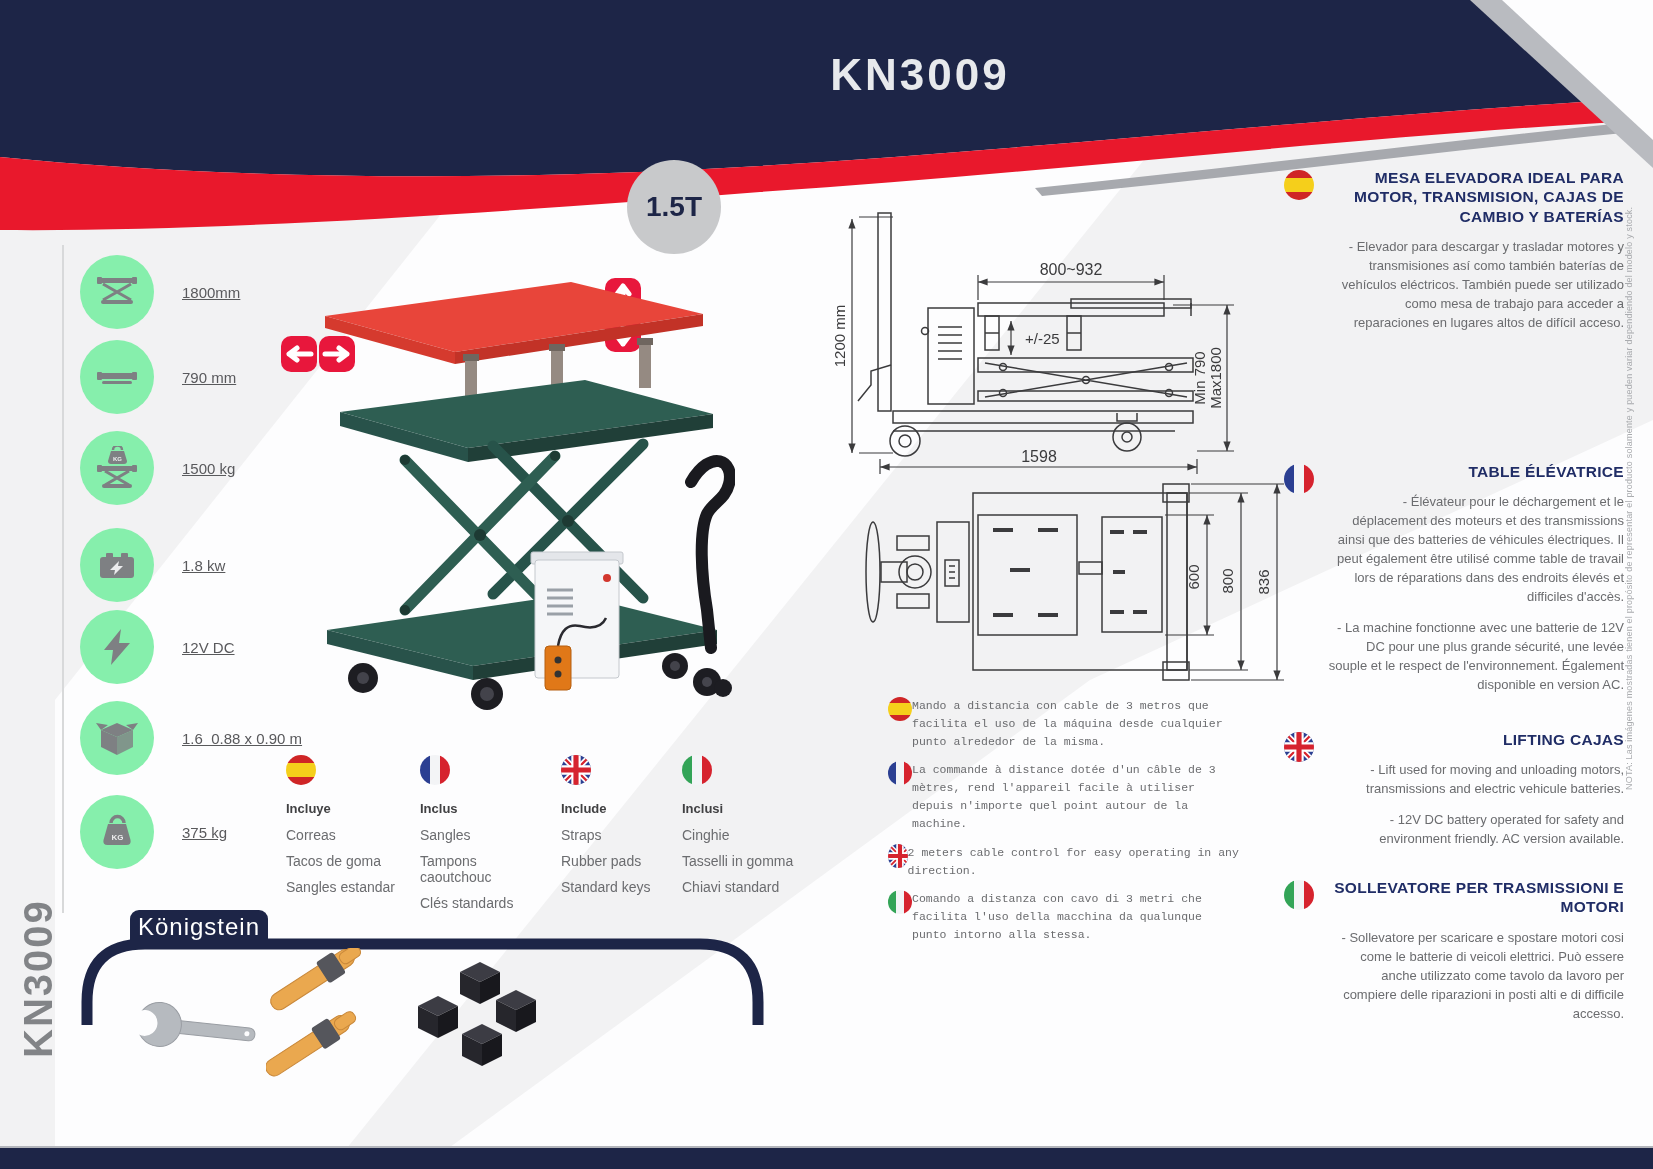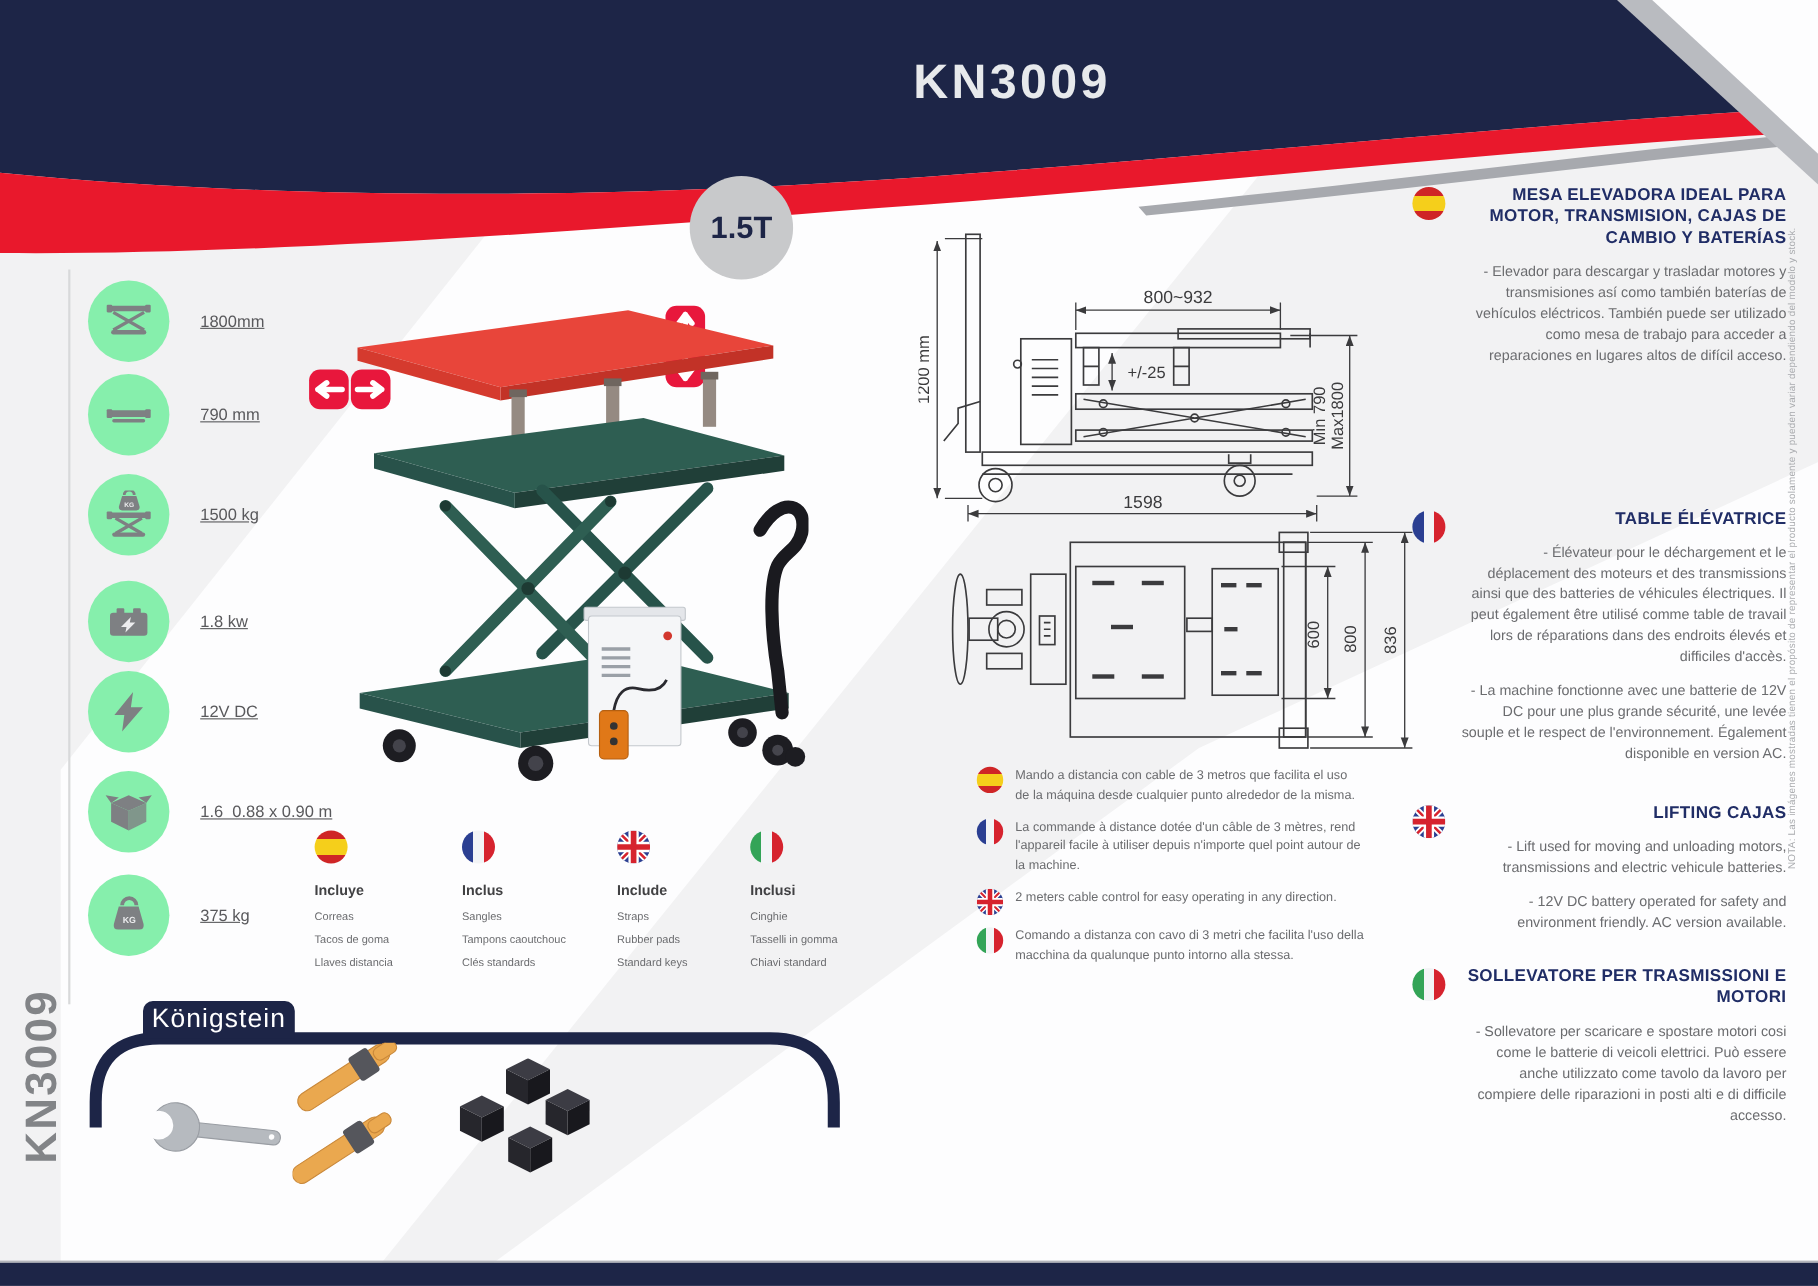--- a/index.html
+++ b/index.html
@@ -20,26 +20,26 @@
          background:#c8c9cb;display:flex;align-items:center;justify-content:center;
          font-size:28px;font-weight:bold;color:#1d2547;}
   .flag{width:30px;height:30px;border-radius:50%;flex:0 0 auto;display:inline-block;overflow:hidden;}
   .flag.sm{width:24px;height:24px;}
   .flag-es{background:linear-gradient(180deg,#cf2526 0 27%,#f5cf1b 27% 73%,#cf2526 73%);}
   .flag-fr{background:linear-gradient(90deg,#2b3f92 0 34%,#f3f4f6 34% 66%,#d6232e 66%);}
   .flag-it{background:linear-gradient(90deg,#33a457 0 34%,#f3f4f6 34% 66%,#d6232e 66%);}
   .gbwrap{border-radius:50%;overflow:hidden;line-height:0;}
   .gbwrap svg{display:block;}
   .notes{position:absolute;left:888px;top:697px;width:352px;}
-  .note{display:flex;gap:11px;margin-bottom:11px;align-items:flex-start;}
+  .note{display:flex;margin-bottom:11px;align-items:flex-start;font-family:Liberation Mono, monospace;}
   .note p{margin:0;font-size:11.5px;line-height:1.55;color:#6b6c6f;}
   .inc-col{position:absolute;top:755px;width:128px;}
   .inc-col .flag,.inc-col .gbwrap{margin-bottom:12px;}
   .inc-col h4{margin:0 0 11px 0;font-size:13px;color:#414143;font-weight:bold;}
-  .inc-col div{font-size:10px;color:#6b6c6f;margin-bottom:10px;}
+  .inc-col div{font-size:14px;color:#6b6c6f;margin-bottom:10px;}
   .section{position:absolute;left:1284px;width:340px;text-align:right;}
   .section .flagbox{position:absolute;left:0;top:2px;}
   .section .body{margin-left:43px;width:297px;}
   .section h3{margin:0;font-size:15.5px;line-height:1.25;letter-spacing:.3px;
               color:#202d66;font-weight:bold;}
   .section p{margin:12px 0 0 0;font-size:13px;line-height:1.46;color:#6b6c6f;}
   .kbrand{position:absolute;left:130px;top:910px;width:138px;height:34px;background:#1d2547;
           border-radius:9px 9px 0 0;display:flex;align-items:center;justify-content:center;
           color:#fff;font-size:24px;letter-spacing:1px;font-weight:400;}
   .kvert{position:absolute;left:16px;top:882px;height:176px;writing-mode:vertical-rl;
@@ -376,21 +376,21 @@
       <span class="flag sm flag-it"></span>
       <p>Comando a distanza con cavo di 3 metri che facilita l'uso della macchina da qualunque punto intorno alla stessa.</p>
     </div>
   </div>
 
   <div class="inc-col" style="left:286px">
     <span class="flag flag-es"></span>
     <h4>Incluye</h4>
     <div>Correas</div>
     <div>Tacos de goma</div>
-    <div>Llaves distancia</div>
+    <div>Sangles estandar</div>
   </div>
   <div class="inc-col" style="left:420px">
     <span class="flag flag-fr"></span>
     <h4>Inclus</h4>
     <div>Sangles</div>
     <div>Tampons caoutchouc</div>
     <div>Clés standards</div>
   </div>
   <div class="inc-col" style="left:561px">
     <span class="gbwrap" style="display:inline-block">

